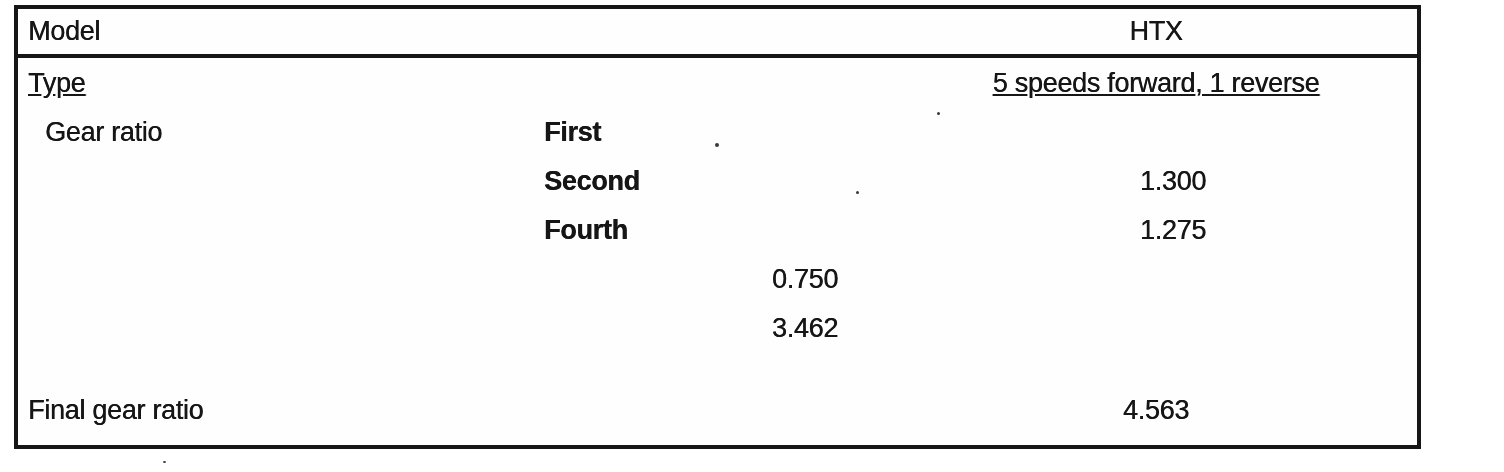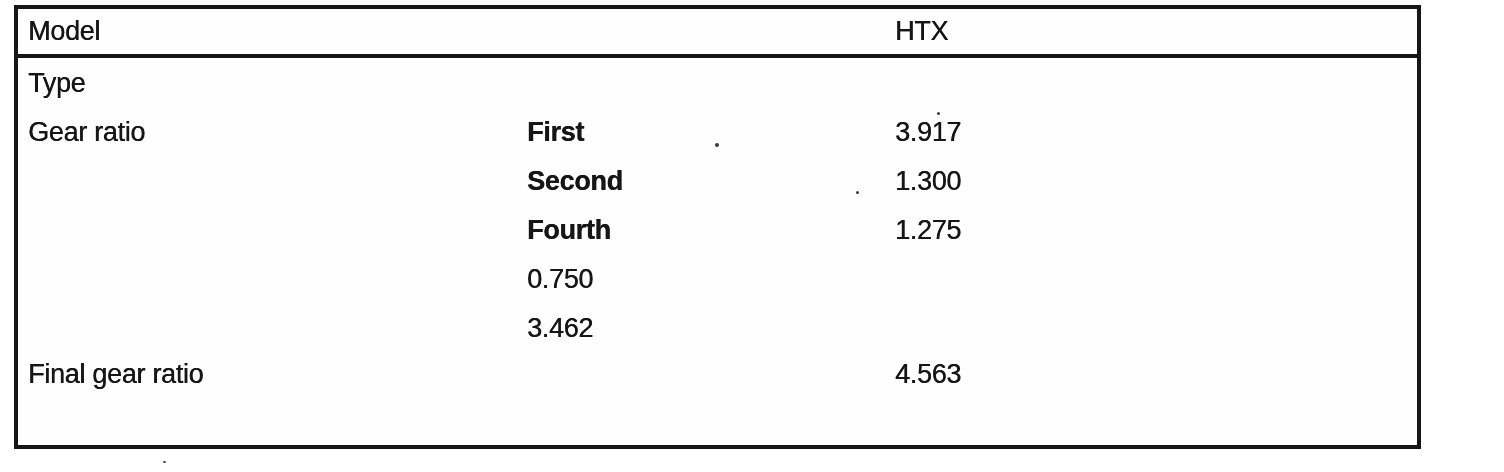--- a/index.html
+++ b/index.html
@@ -30,24 +30,24 @@
     display:flex;
     align-items:center;
     width:100%;
   }
   .row.header{
     height:45px;
     border-bottom:4px solid #161616;
   }
   .c1{width:509px;padding-left:10px;box-sizing:border-box;white-space:nowrap;}
   .c2{width:368px;box-sizing:border-box;white-space:nowrap;font-weight:bold;}
-  .c3{width:522px;box-sizing:border-box;white-space:nowrap;}
-  .h-type{height:50px;}
-  .h-gear{height:49px;}
-  .h-final{height:42px;}
+  .c3{width:522px;text-align:center;box-sizing:border-box;white-space:nowrap;}
+  .h-type{height:50px;text-decoration:underline;}
+  .h-gear{height:49px;padding-left:17px;}
+  .h-final{height:42px;margin-top:36px;}
   
   .speck{
     position:absolute;
     background:#3a3a3a;
     border-radius:50%;
   }
 </style>
 </head>
 <body>
 
@@ -57,26 +57,26 @@
 
     <div class="row header">
       <div class="c1">Model</div>
       <div class="c2"></div>
       <div class="c3">HTX</div>
     </div>
 
     <div class="row h-type">
       <div class="c1">Type</div>
       <div class="c2"></div>
+      <div class="c3">5 speeds forward, 1 reverse</div>
     </div>
 
     <div class="row h-gear">
       <div class="c1">Gear ratio</div>
       <div class="c2">First</div>
-      <div class="c3">3.917</div>
     </div>
 
 
     <div class="row h-gear">
       <div class="c1"></div>
       <div class="c2">Second</div>
       <div class="c3">1.300</div>
     </div>
 
     <div class="row h-gear">

